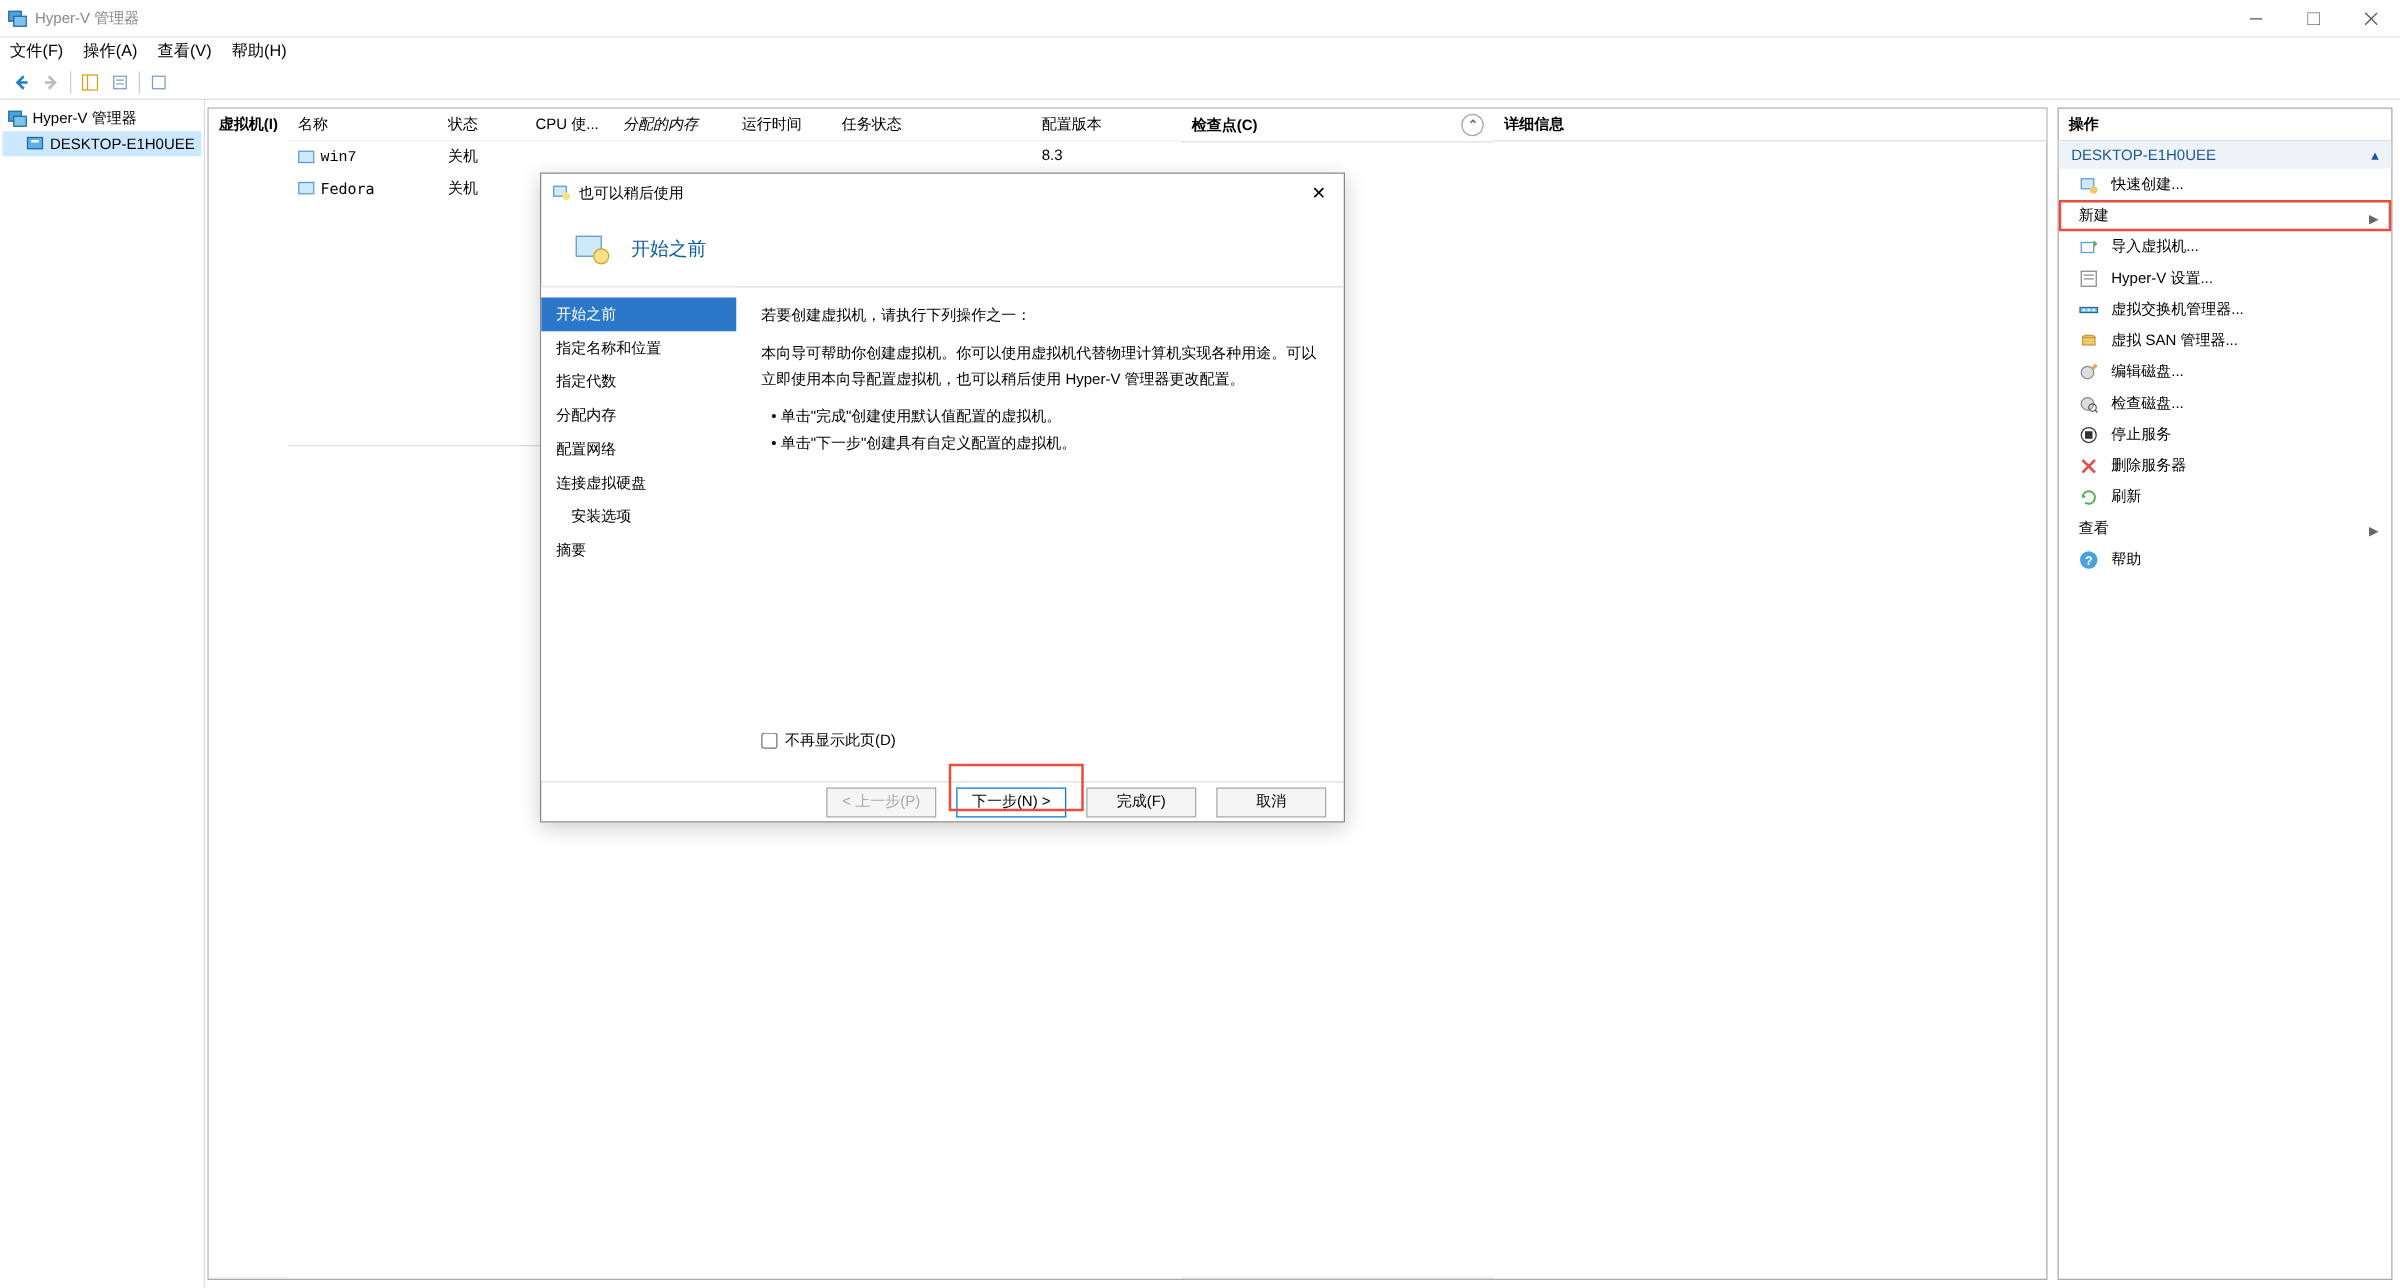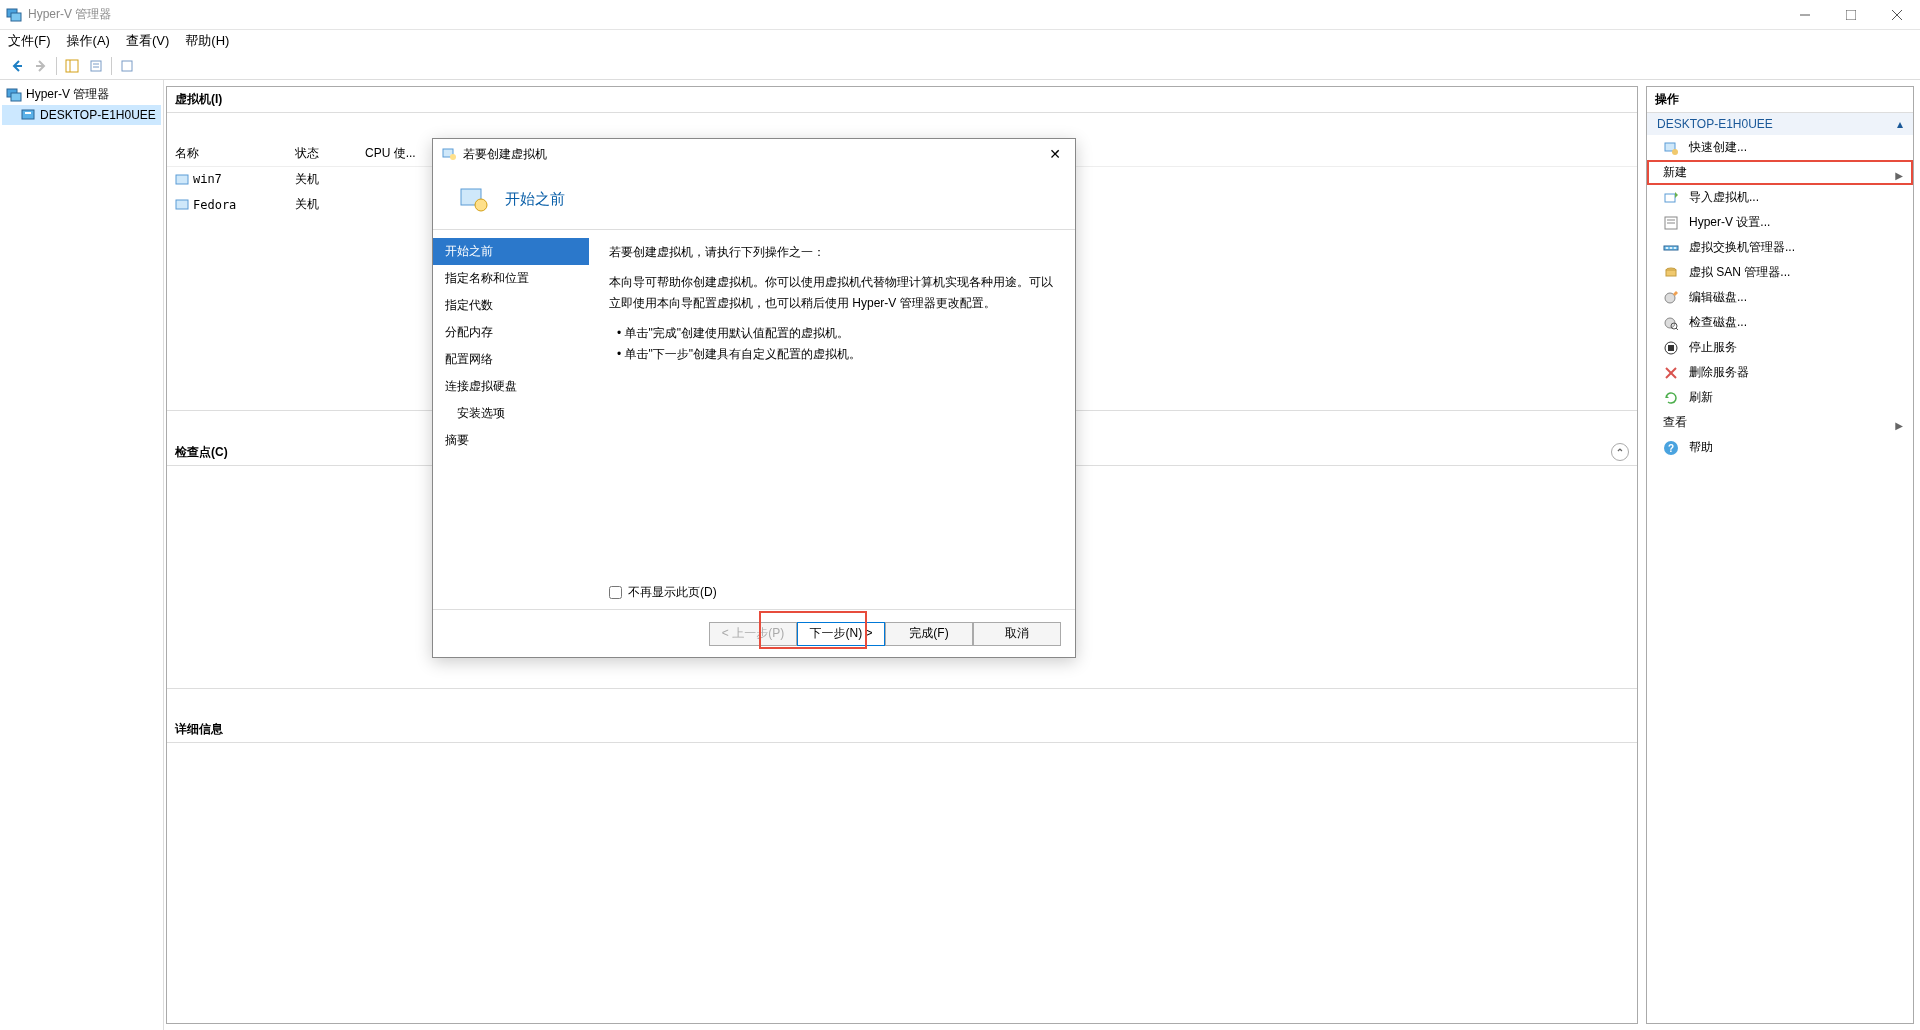--- a/index.html
+++ b/index.html
@@ -19,21 +19,21 @@
 .toolbar .sep { width: 1px; height: 18px; background: #ccc; margin: 0 2px; }
 
 .main { display: flex; height: calc(100vh - 80px); }
 
 .tree-panel { width: 164px; border-right: 1px solid #ddd; padding: 4px 2px; }
 .tree-item { display: flex; align-items: center; padding: 2px 4px; gap: 4px; }
 .tree-item.selected { background: #cce8ff; }
 .tree-item .ticon { width: 16px; height: 16px; flex-shrink: 0; }
 
 .center-wrap { flex: 1; padding: 6px 6px 6px 2px; position: relative; }
-.center { width: 100%; height: 100%; border: 1px solid #aaa; display: flex; flex-direction: column; gap: 28px; }
+.center { width: 100%; height: 100%; border: 1px solid #aaa; display: flex; flex-direction: row; }
 
 .section-header { background: #fff; padding: 4px 8px; font-weight: bold; border-bottom: 1px solid #ddd; }
 .section-header.collapse { display: flex; justify-content: space-between; align-items: center; }
 .chev-circle { width: 18px; height: 18px; border: 1px solid #aaa; border-radius: 50%; display: flex; align-items: center; justify-content: center; font-size: 10px; color: #666; }
 
 .vm-table-wrap { height: 270px; border-bottom: 1px solid #ddd; }
 .vm-table-head { display: flex; background: #fff; border-bottom: 1px solid #eee; }
 .vm-table-head div, .vm-row div { padding: 4px 8px; font-size: 12px; }
 .vm-row { display: flex; }
 .col-name { width: 120px; display: flex; align-items: center; gap: 4px; }
@@ -66,21 +66,21 @@
 .wiz-head-title { font-size: 15px; color: #0a5fa8; font-weight: 400; }
 .wiz-body { flex: 1; display: flex; border-top: 1px solid #ddd; }
 .wiz-nav { width: 156px; background: #fff; padding-top: 8px; }
 .wiz-nav-item { padding: 5px 12px; font-size: 12px; }
 .wiz-nav-item.active { background: #2b78cb; color: #fff; }
 .wiz-nav-item.indent { padding-left: 24px; }
 .wiz-content { flex: 1; padding: 12px 20px; font-size: 12px; line-height: 1.7; }
 .wiz-content p { margin-bottom: 10px; }
 .wiz-content ul { list-style: none; margin-left: 8px; }
 .wiz-check { position: absolute; bottom: 56px; left: 176px; display: flex; align-items: center; gap: 6px; }
-.wiz-footer { height: 48px; border-top: 1px solid #ddd; display: flex; align-items: center; justify-content: flex-end; padding-right: 14px; gap: 0; }
+.wiz-footer { height: 32px; border-top: 1px solid #ddd; display: flex; align-items: center; justify-content: flex-end; padding-right: 14px; gap: 16px; }
 .wiz-btn { width: 88px; height: 24px; border: 1px solid #aaa; background: #f5f5f5; font-size: 12px; display: flex; align-items: center; justify-content: center; }
 .wiz-btn.disabled { color: #aaa; }
 .wiz-btn.primary { border: 1px solid #0078d7; background: #fff; color: #000; }
 .next-highlight { position: absolute; border: 2px solid #e74c3c; bottom: 8px; pointer-events: none; width: 108px; height: 38px; }
 
 svg { display: block; }
 </style>
 </head>
 <body>
 
@@ -324,21 +324,21 @@
     </div>
   </div>
 </div>
 
 <div class="wizard">
   <div class="wiz-title">
     <svg class="wicon" viewBox="0 0 16 16">
         <rect x="2" y="3" width="10" height="8" fill="#cfe8fa" stroke="#5b9bd5"></rect>
         <circle cx="12" cy="11" r="3" fill="#ffe08a"></circle>
       </svg>
-    <span>若要创建虚拟机</span>
+    <span>也可以稍后使用</span>
     <span class="close">✕</span>
   </div>
   <div class="wiz-head">
     <svg class="wiz-head-icon" viewBox="0 0 32 32">
         <rect x="4" y="6" width="20" height="16" fill="#cfe8fa" stroke="#5b9bd5"></rect>
         <circle cx="24" cy="22" r="6" fill="#ffe08a" stroke="#d4a017"></circle>
       </svg>
     <span class="wiz-head-title">开始之前</span>
   </div>
   <div class="wiz-body">

